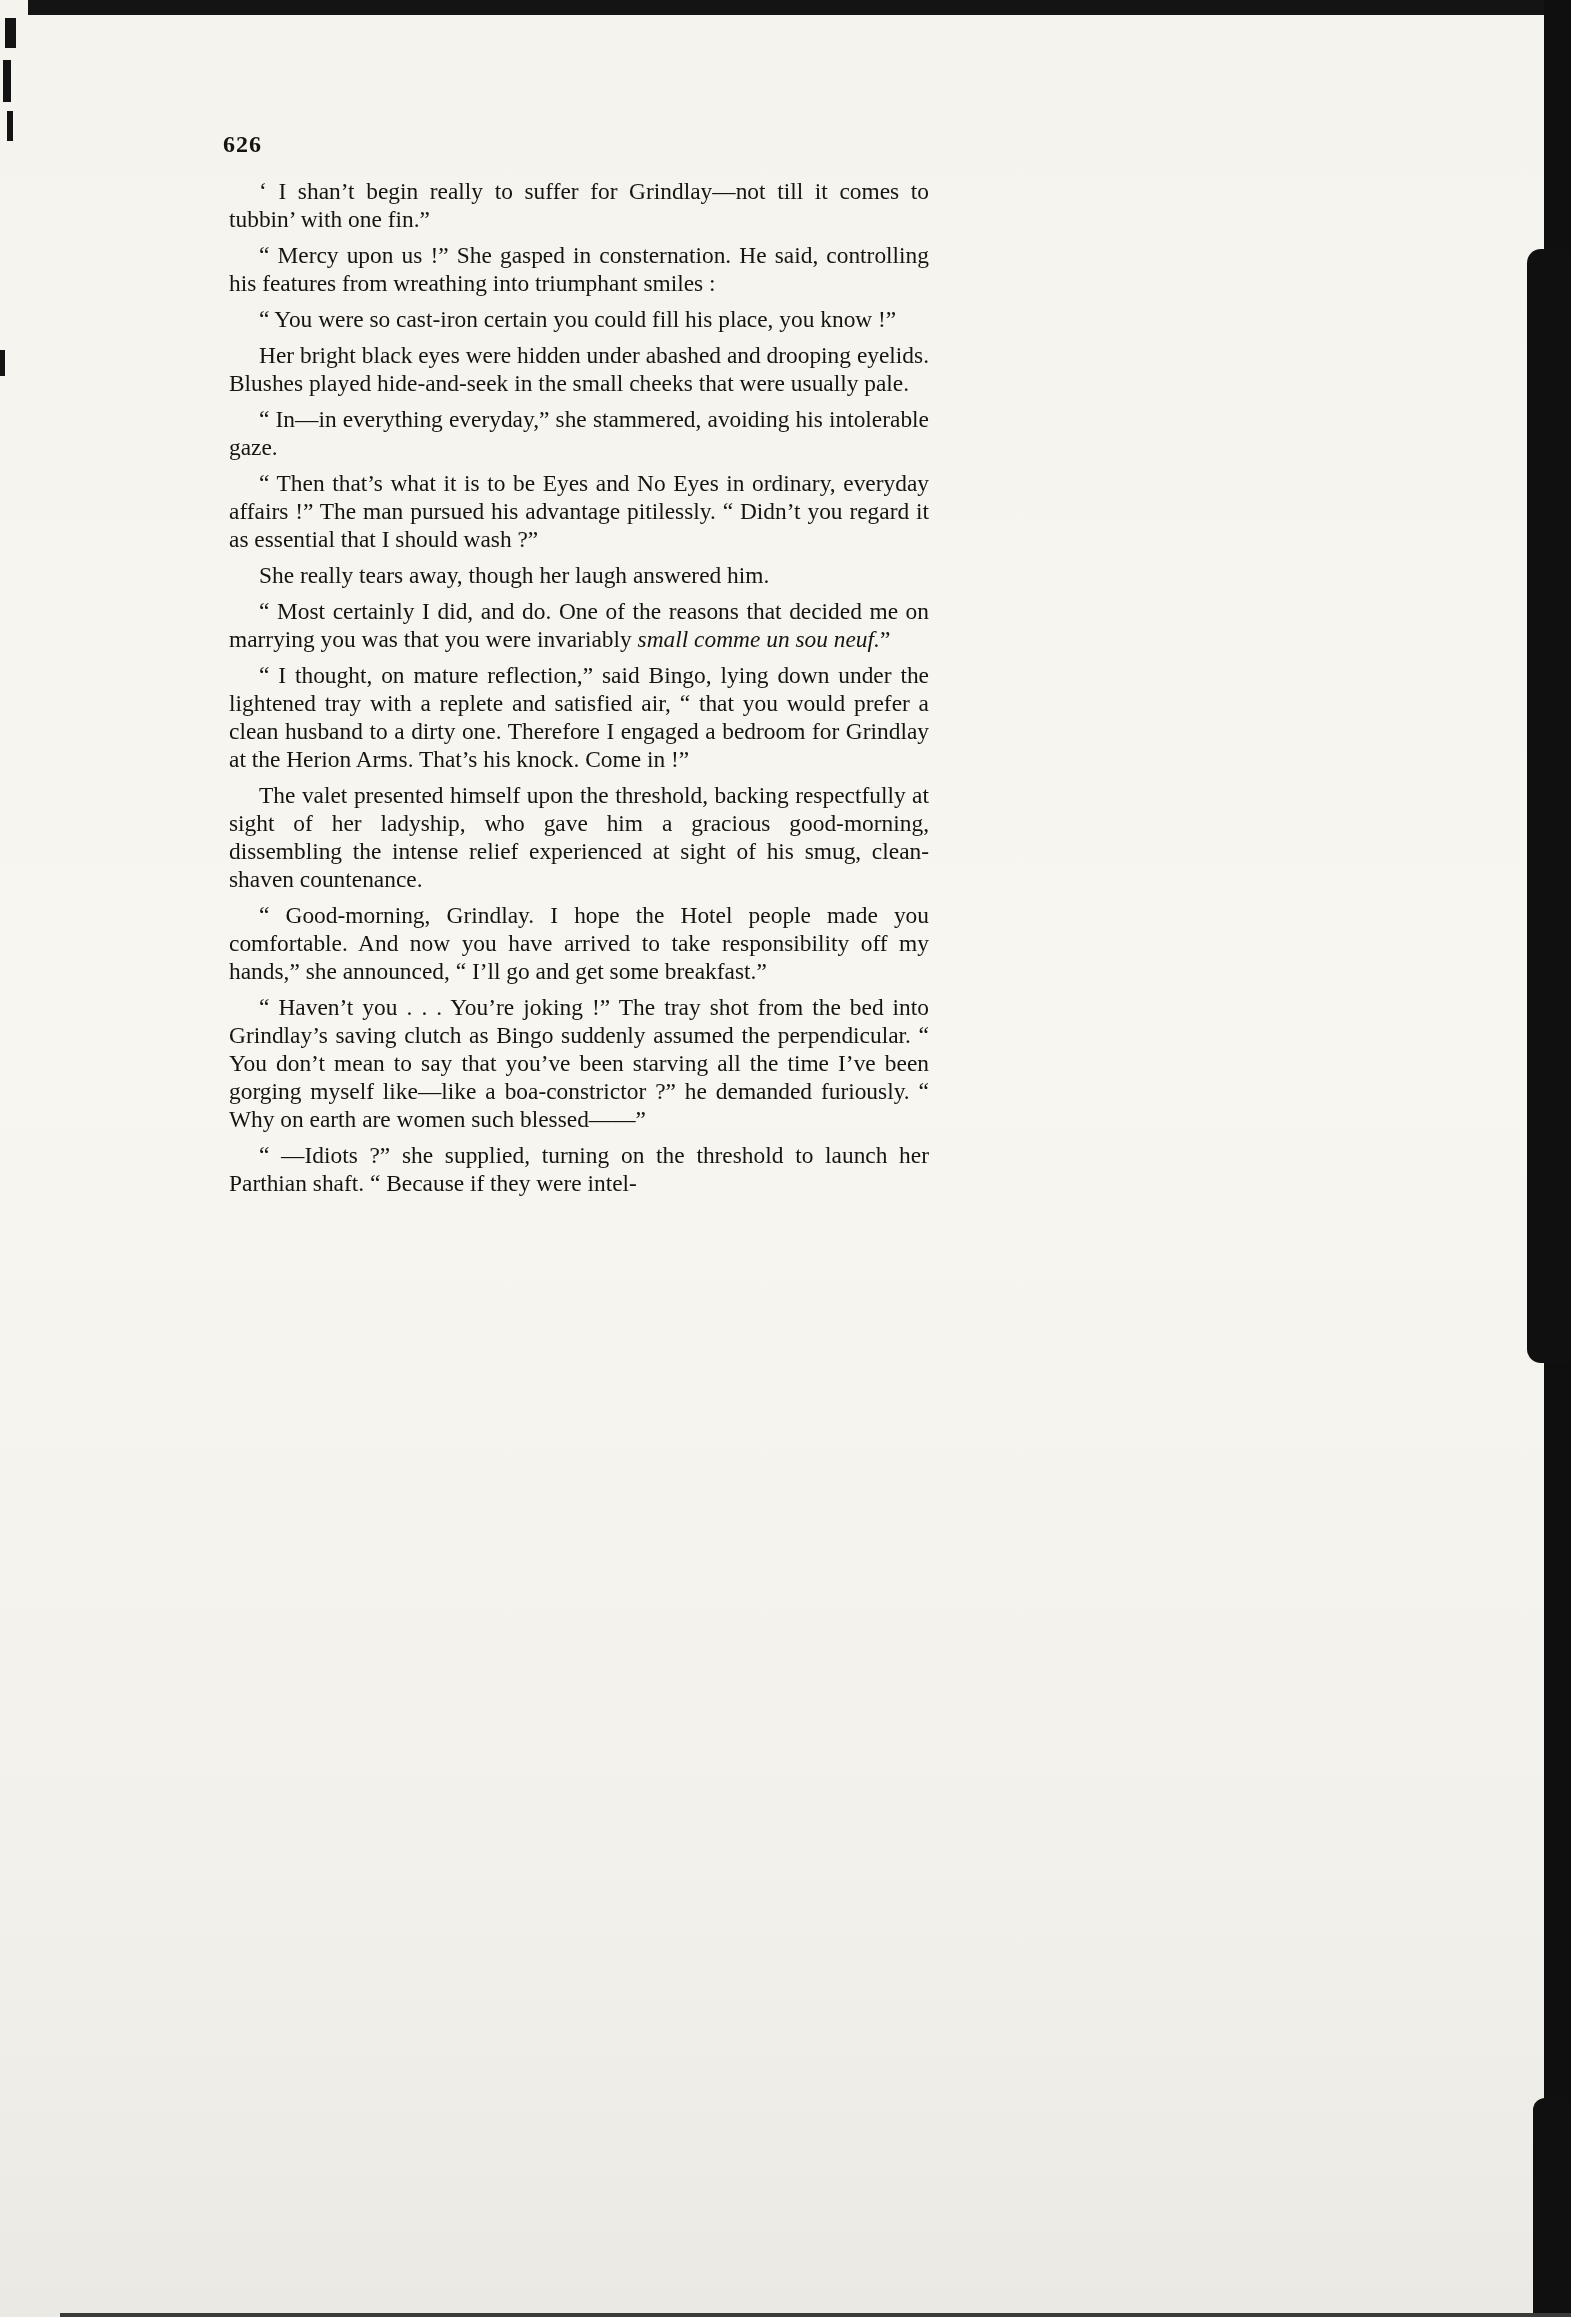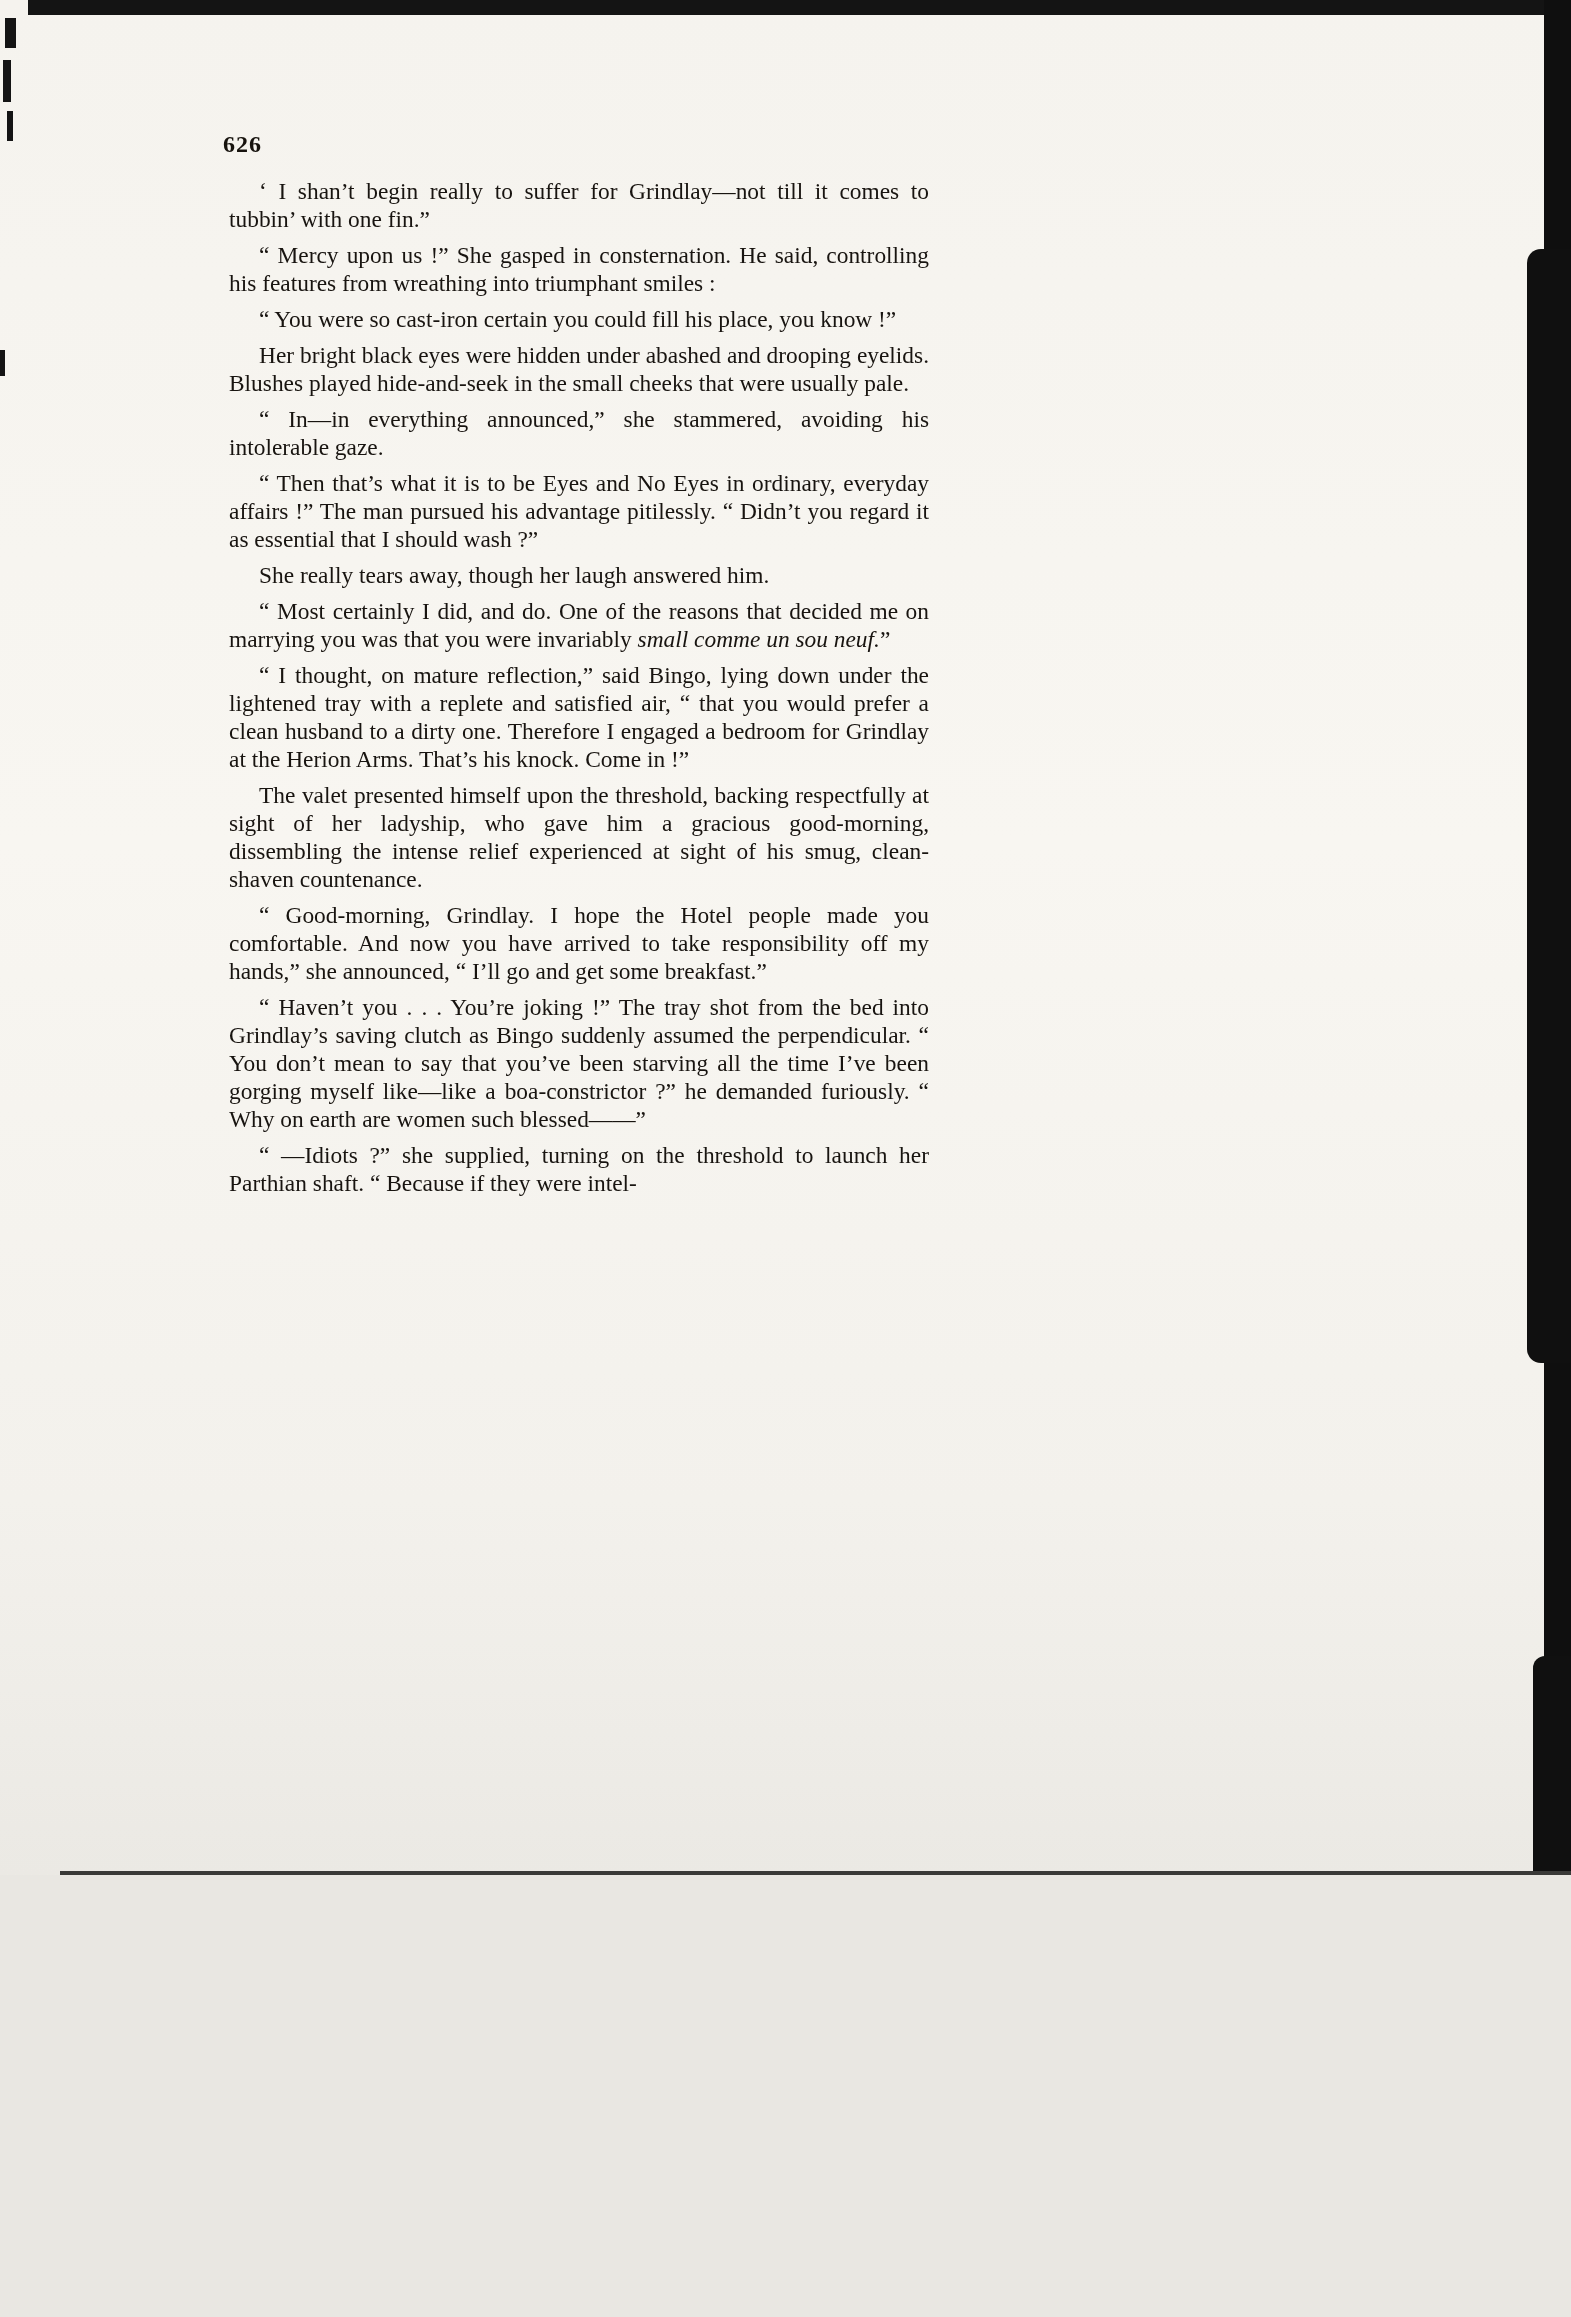--- a/index.html
+++ b/index.html
@@ -4,21 +4,21 @@
 <style>
   * { margin: 0; padding: 0; box-sizing: border-box; }
   html, body { width: 1571px; height: 2317px; }
   body {
     font-family: "Liberation Serif", serif;
     background: #e9e7e2;
   }
   .scan {
     position: relative;
     width: 1571px;
-    height: 1875px;
+    height: 2317px;
     overflow: hidden;
     background: linear-gradient(180deg, #f5f3ee 0%, #f8f6f1 45%, #f3f1ec 80%, #ebe9e4 100%);
   }
   
   .artifact { position: absolute; background: #141414; }
   .top-bar { top: 0; left: 28px; right: 0; height: 15px; }
   .top-bar-left-gap { top: 0; left: 0; width: 28px; height: 8px; background: #f5f3ee; }
   .right-bar { top: 0; right: 0; width: 27px; height: 100%; background: #0f0f0f; }
   .right-bar-wide { top: 249px; right: 0; width: 44px; height: 1114px; background: #101010; border-radius: 14px 0 0 14px; }
   .right-bar-bottom { bottom: 0; right: 0; width: 38px; height: 219px; background: #101010; border-radius: 12px 0 0 0; }
@@ -88,21 +88,21 @@
 
     <header class="running-head">
       <span class="pagenum">626</span>
     </header>
 
     <main class="text">
       <p>‘ I shan’t begin really to suffer for Grindlay—not till it comes to tubbin’ with one fin.”</p>
       <p>“ Mercy upon us !” She gasped in consternation. He said, controlling his features from wreathing into triumphant smiles :</p>
       <p>“ You were so cast-iron certain you could fill his place, you know !”</p>
       <p>Her bright black eyes were hidden under abashed and drooping eyelids. Blushes played hide-and-seek in the small cheeks that were usually pale.</p>
-      <p>“ In—in everything announced,” she stammered, avoiding his intolerable gaze.</p>
+      <p>“ In—in everything everyday,” she stammered, avoiding his intolerable gaze.</p>
       <p>“ Then that’s what it is to be Eyes and No Eyes in ordinary, everyday affairs !” The man pursued his advantage pitilessly. “ Didn’t you regard it as essential that I should wash ?”</p>
       <p>She really tears away, though her laugh answered him.</p>
       <p><span>“ Most certainly I did, and do. One of the reasons that decided me on marrying you was that you were invariably </span><em>small comme un sou neuf.</em><span>”</span></p>
       <p>“ I thought, on mature reflection,” said Bingo, lying down under the lightened tray with a replete and satisfied air, “ that you would prefer a clean husband to a dirty one. Therefore I engaged a bedroom for Grindlay at the Herion Arms. That’s his knock. Come in !”</p>
       <p>The valet presented himself upon the threshold, backing respectfully at sight of her ladyship, who gave him a gracious good-morning, dissembling the intense relief experienced at sight of his smug, clean-shaven countenance.</p>
       <p>“ Good-morning, Grindlay. I hope the Hotel people made you comfortable. And now you have arrived to take responsibility off my hands,” she announced, “ I’ll go and get some breakfast.”</p>
       <p>“ Haven’t you . . . You’re joking !” The tray shot from the bed into Grindlay’s saving clutch as Bingo suddenly assumed the perpendicular. “ You don’t mean to say that you’ve been starving all the time I’ve been gorging myself like—like a boa-constrictor ?” he demanded furiously. “ Why on earth are women such blessed——”</p>
       <p>“ —Idiots ?” she supplied, turning on the threshold to launch her Parthian shaft. “ Because if they were intel-</p>
     </main>
 

